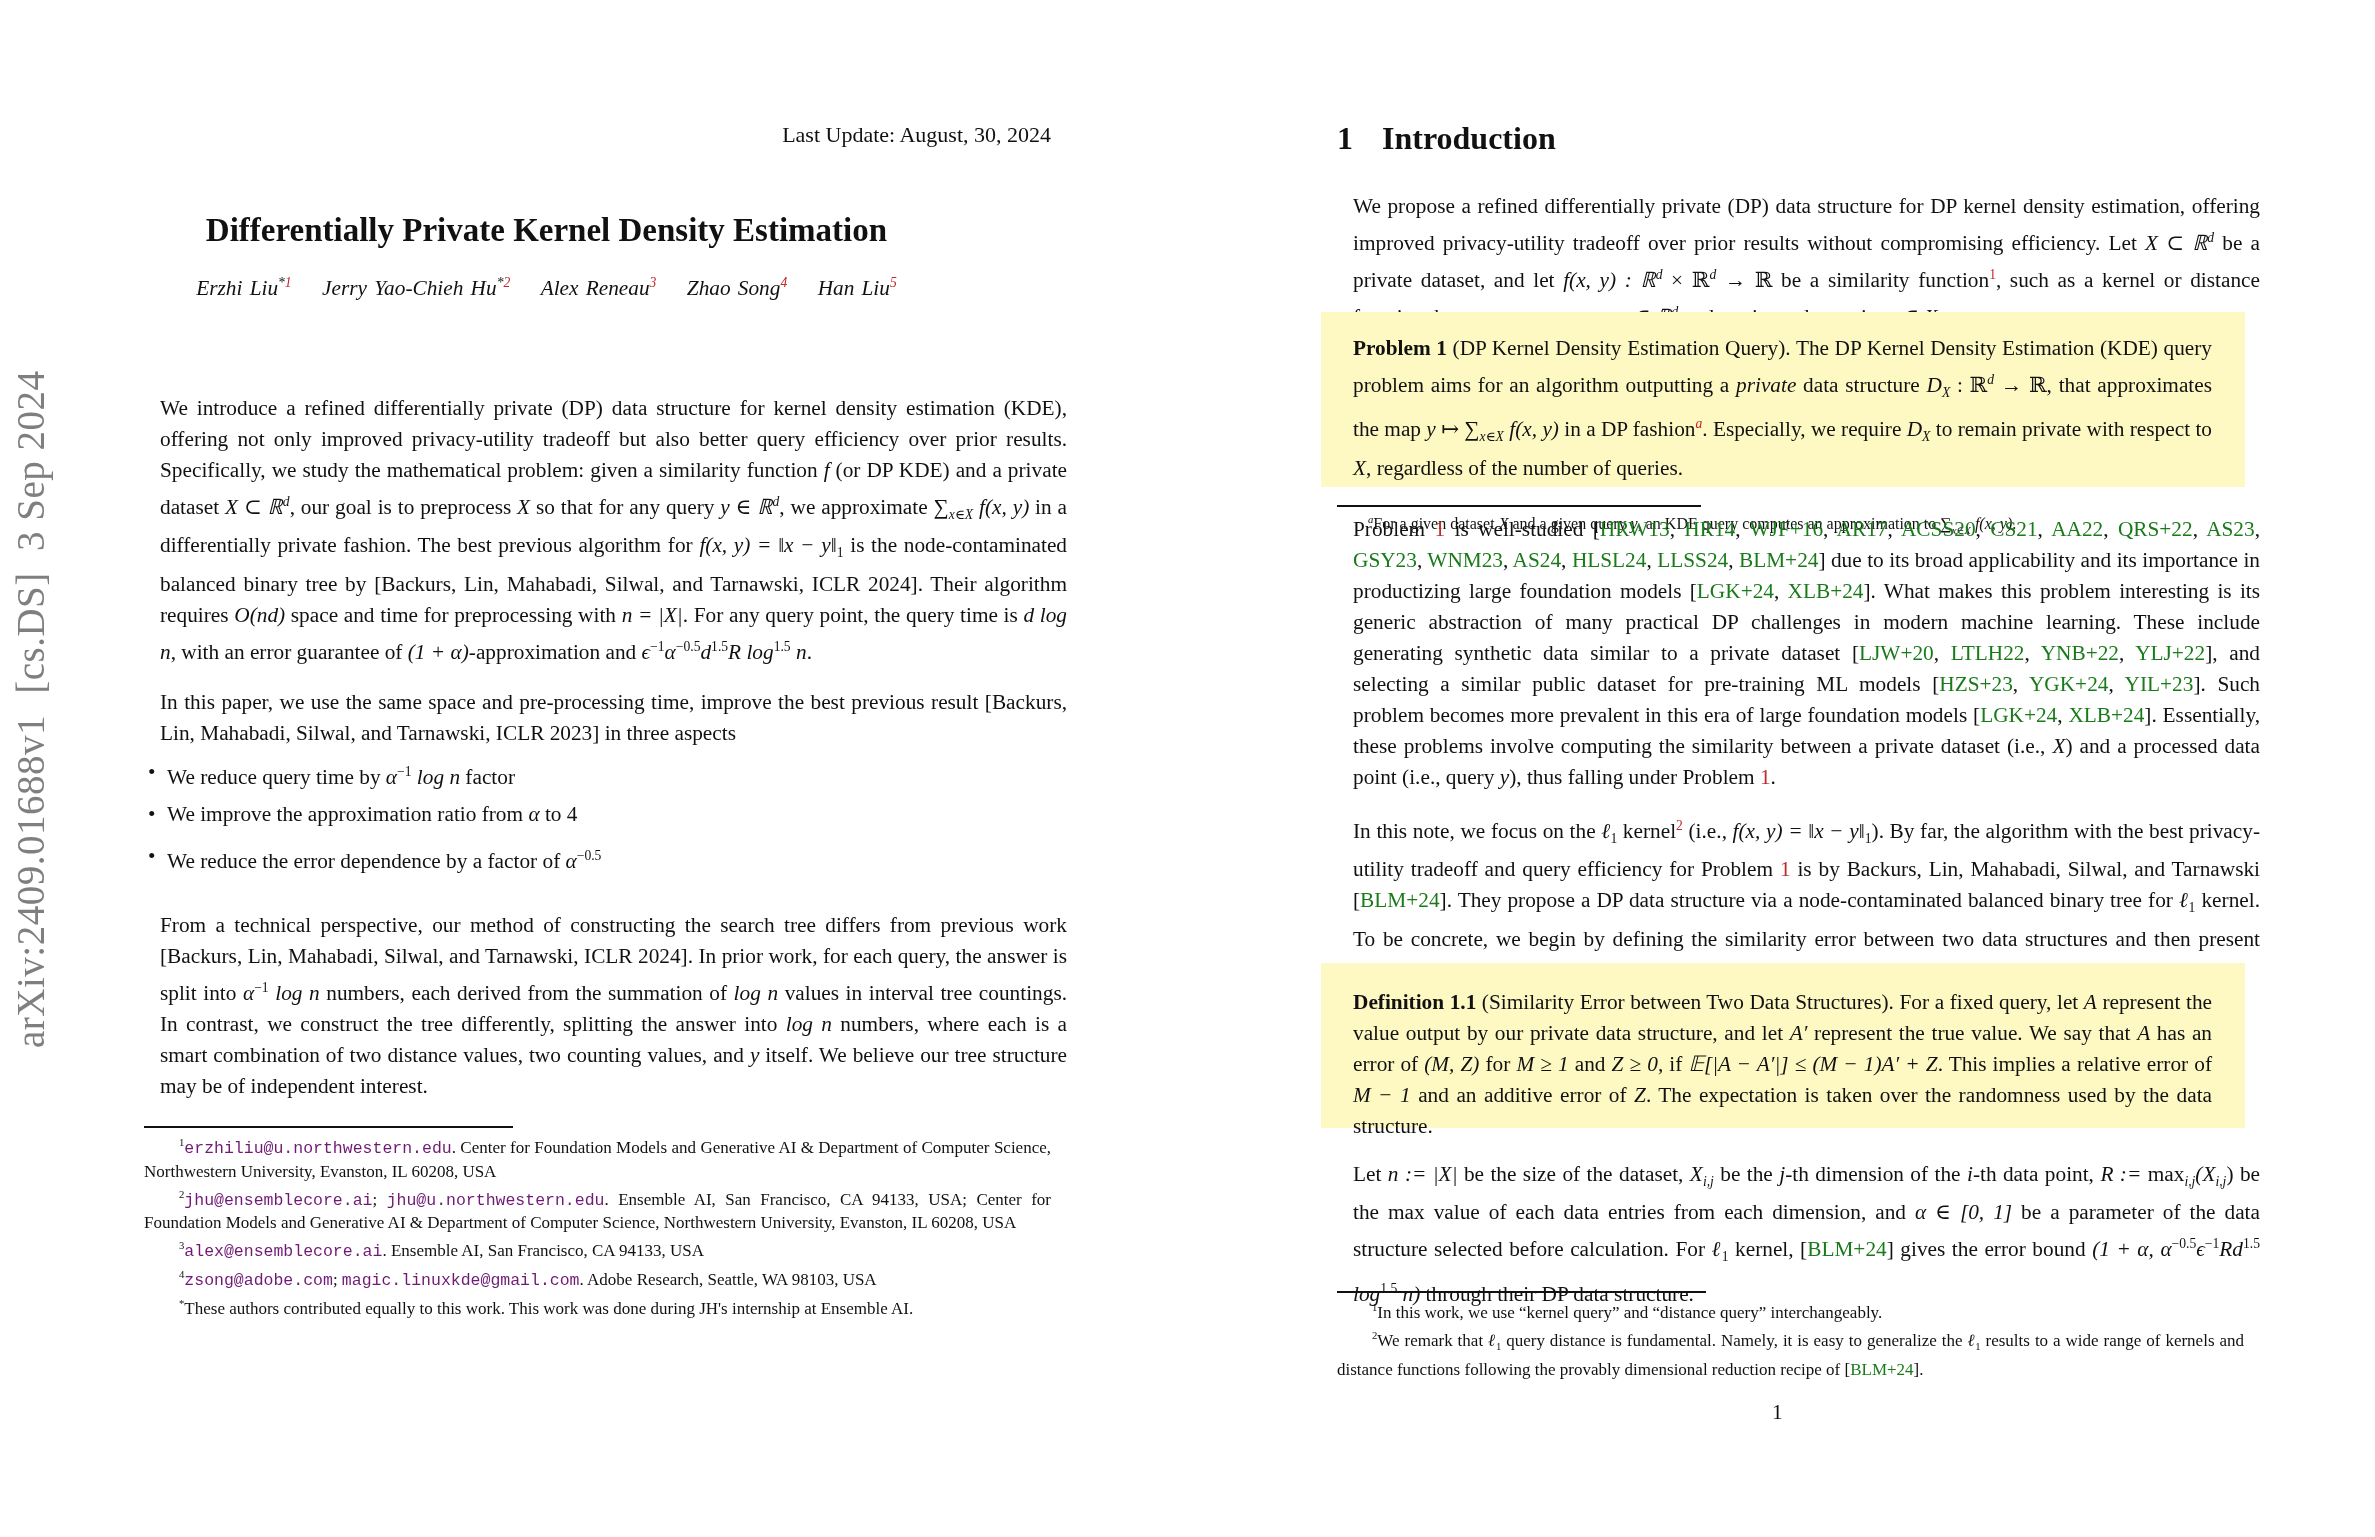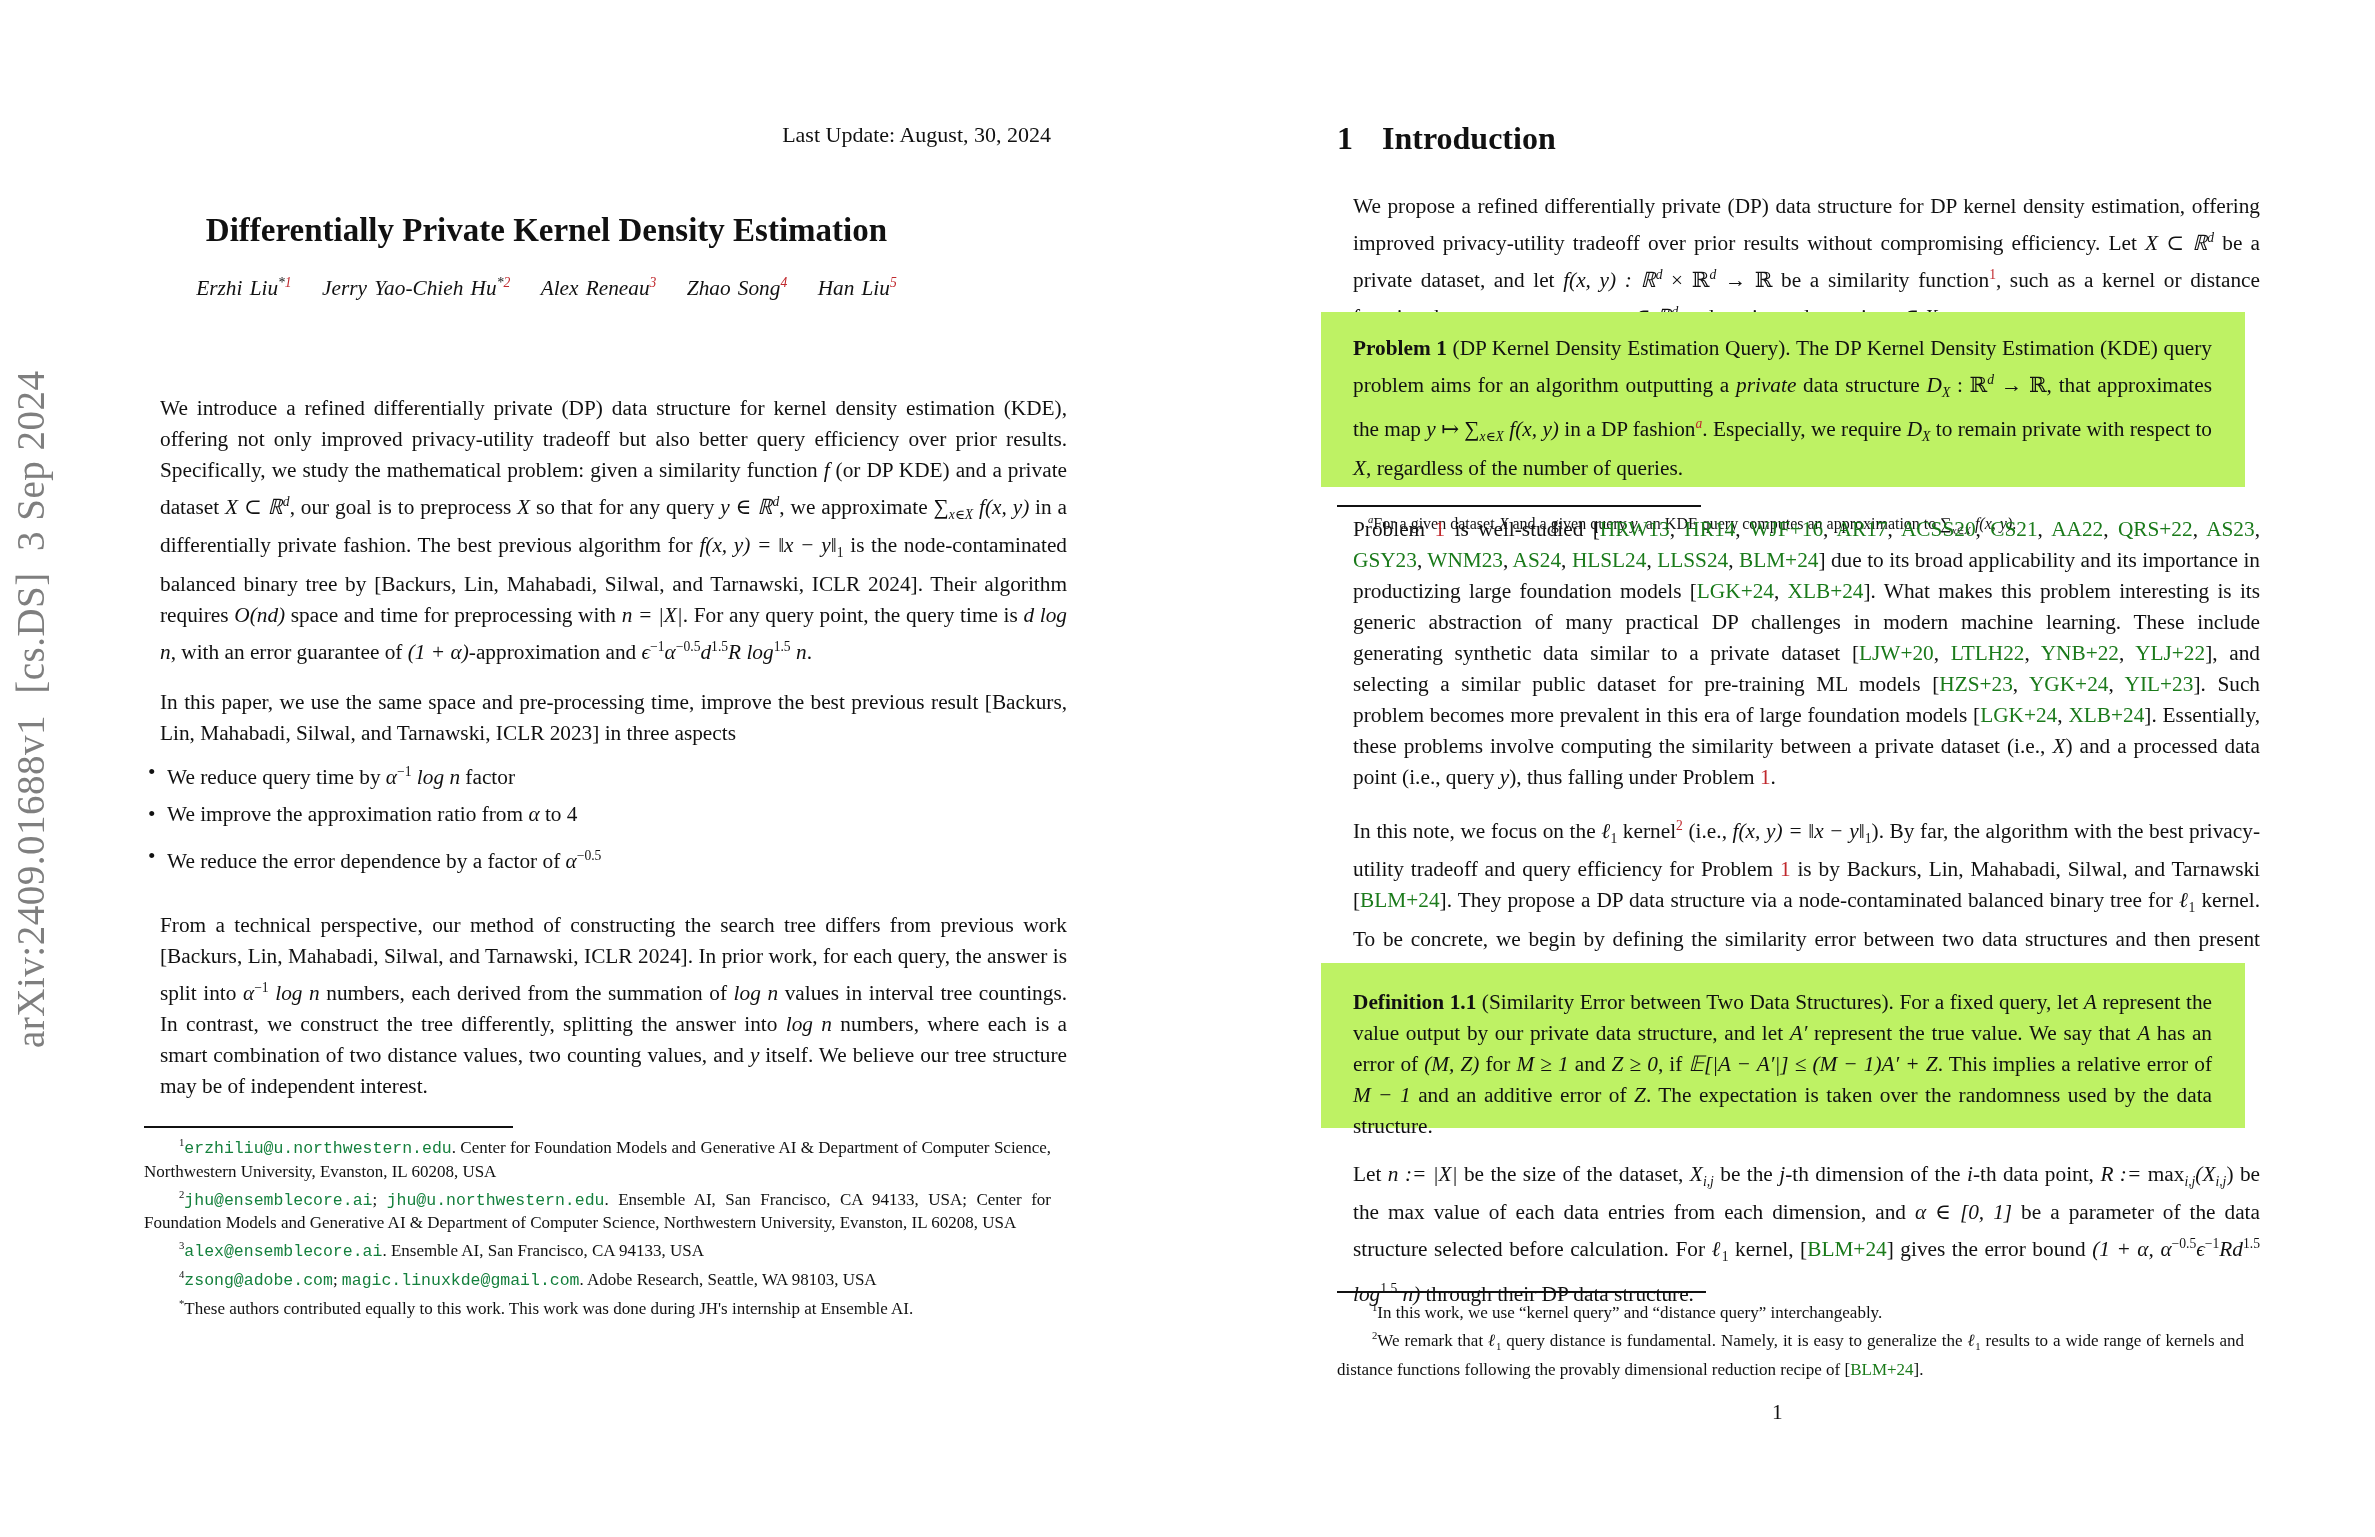--- a/index.html
+++ b/index.html
@@ -29,27 +29,27 @@
   .abs1 { position: absolute; top: 377px; left: 0; width: 907px; }
   .abs2 { position: absolute; top: 671px; left: 0; width: 907px; }
   .bullets { position: absolute; top: 757px; left: 0; width: 907px; list-style: none; padding: 0; margin: 0; font-size: 21.3px; }
   .bullets li { height: 42px; line-height: 30px; padding-left: 23px; position: relative; }
   .bullets li::before { content: "•"; position: absolute; left: 3.9px; }
   .abs3 { position: absolute; top: 894px; left: 0; width: 907px; }
 
   .fn-rule { position: absolute; height: 1.9px; width: 369px; background: #111; }
   .fn { font-size: 17px; line-height: 23px; text-align: justify; margin: 0; text-indent: 35px; }
   .fn-block { position: absolute; width: 907px; left: 0; }
-  .mono { font-family: "Liberation Mono", "DejaVu Sans Mono", monospace; color: #15803d; font-size: 16.5px; }
+  .mono { font-family: "Liberation Mono", "DejaVu Sans Mono", monospace; color: #701a75; font-size: 16.5px; }
   .fn sup { font-size: 10.7px; }
 
   .sec-title { position: absolute; top: 120px; left: 0; font-size: 32px; font-weight: bold; }
   .sec-title .num { margin-right: 29px; }
   .intro1 { position: absolute; top: 175px; left: 0; width: 907px; }
-  .box { position: absolute; left: -16.5px; width: 924px; background: #bef264; padding: 0 0 0 16.5px; box-sizing: border-box; }
+  .box { position: absolute; left: -16.5px; width: 924px; background: #fef9c3; padding: 0 0 0 16.5px; box-sizing: border-box; }
   .box .para { padding-right: 16.5px; }
   .prob-box { top: 312px; height: 175px; padding-top: 4.9px; }
   .def-box { top: 963px; height: 165px; padding-top: 7.8px; }
   .inbox-rule { width: 364px; height: 1.9px; background: #111; margin-top: 21.3px; }
   .inbox-fn { font-size: 16px; line-height: 25px; padding-left: 31px; }
   .p2 { position: absolute; top: 498px; left: 0; width: 907px; }
   .p3 { position: absolute; top: 794px; left: 0; width: 907px; }
   .p4 { position: absolute; top: 1143px; left: 0; width: 907px; }
   .cite { color: #1a7a1a; }
   .ref { color: #c0282d; }

